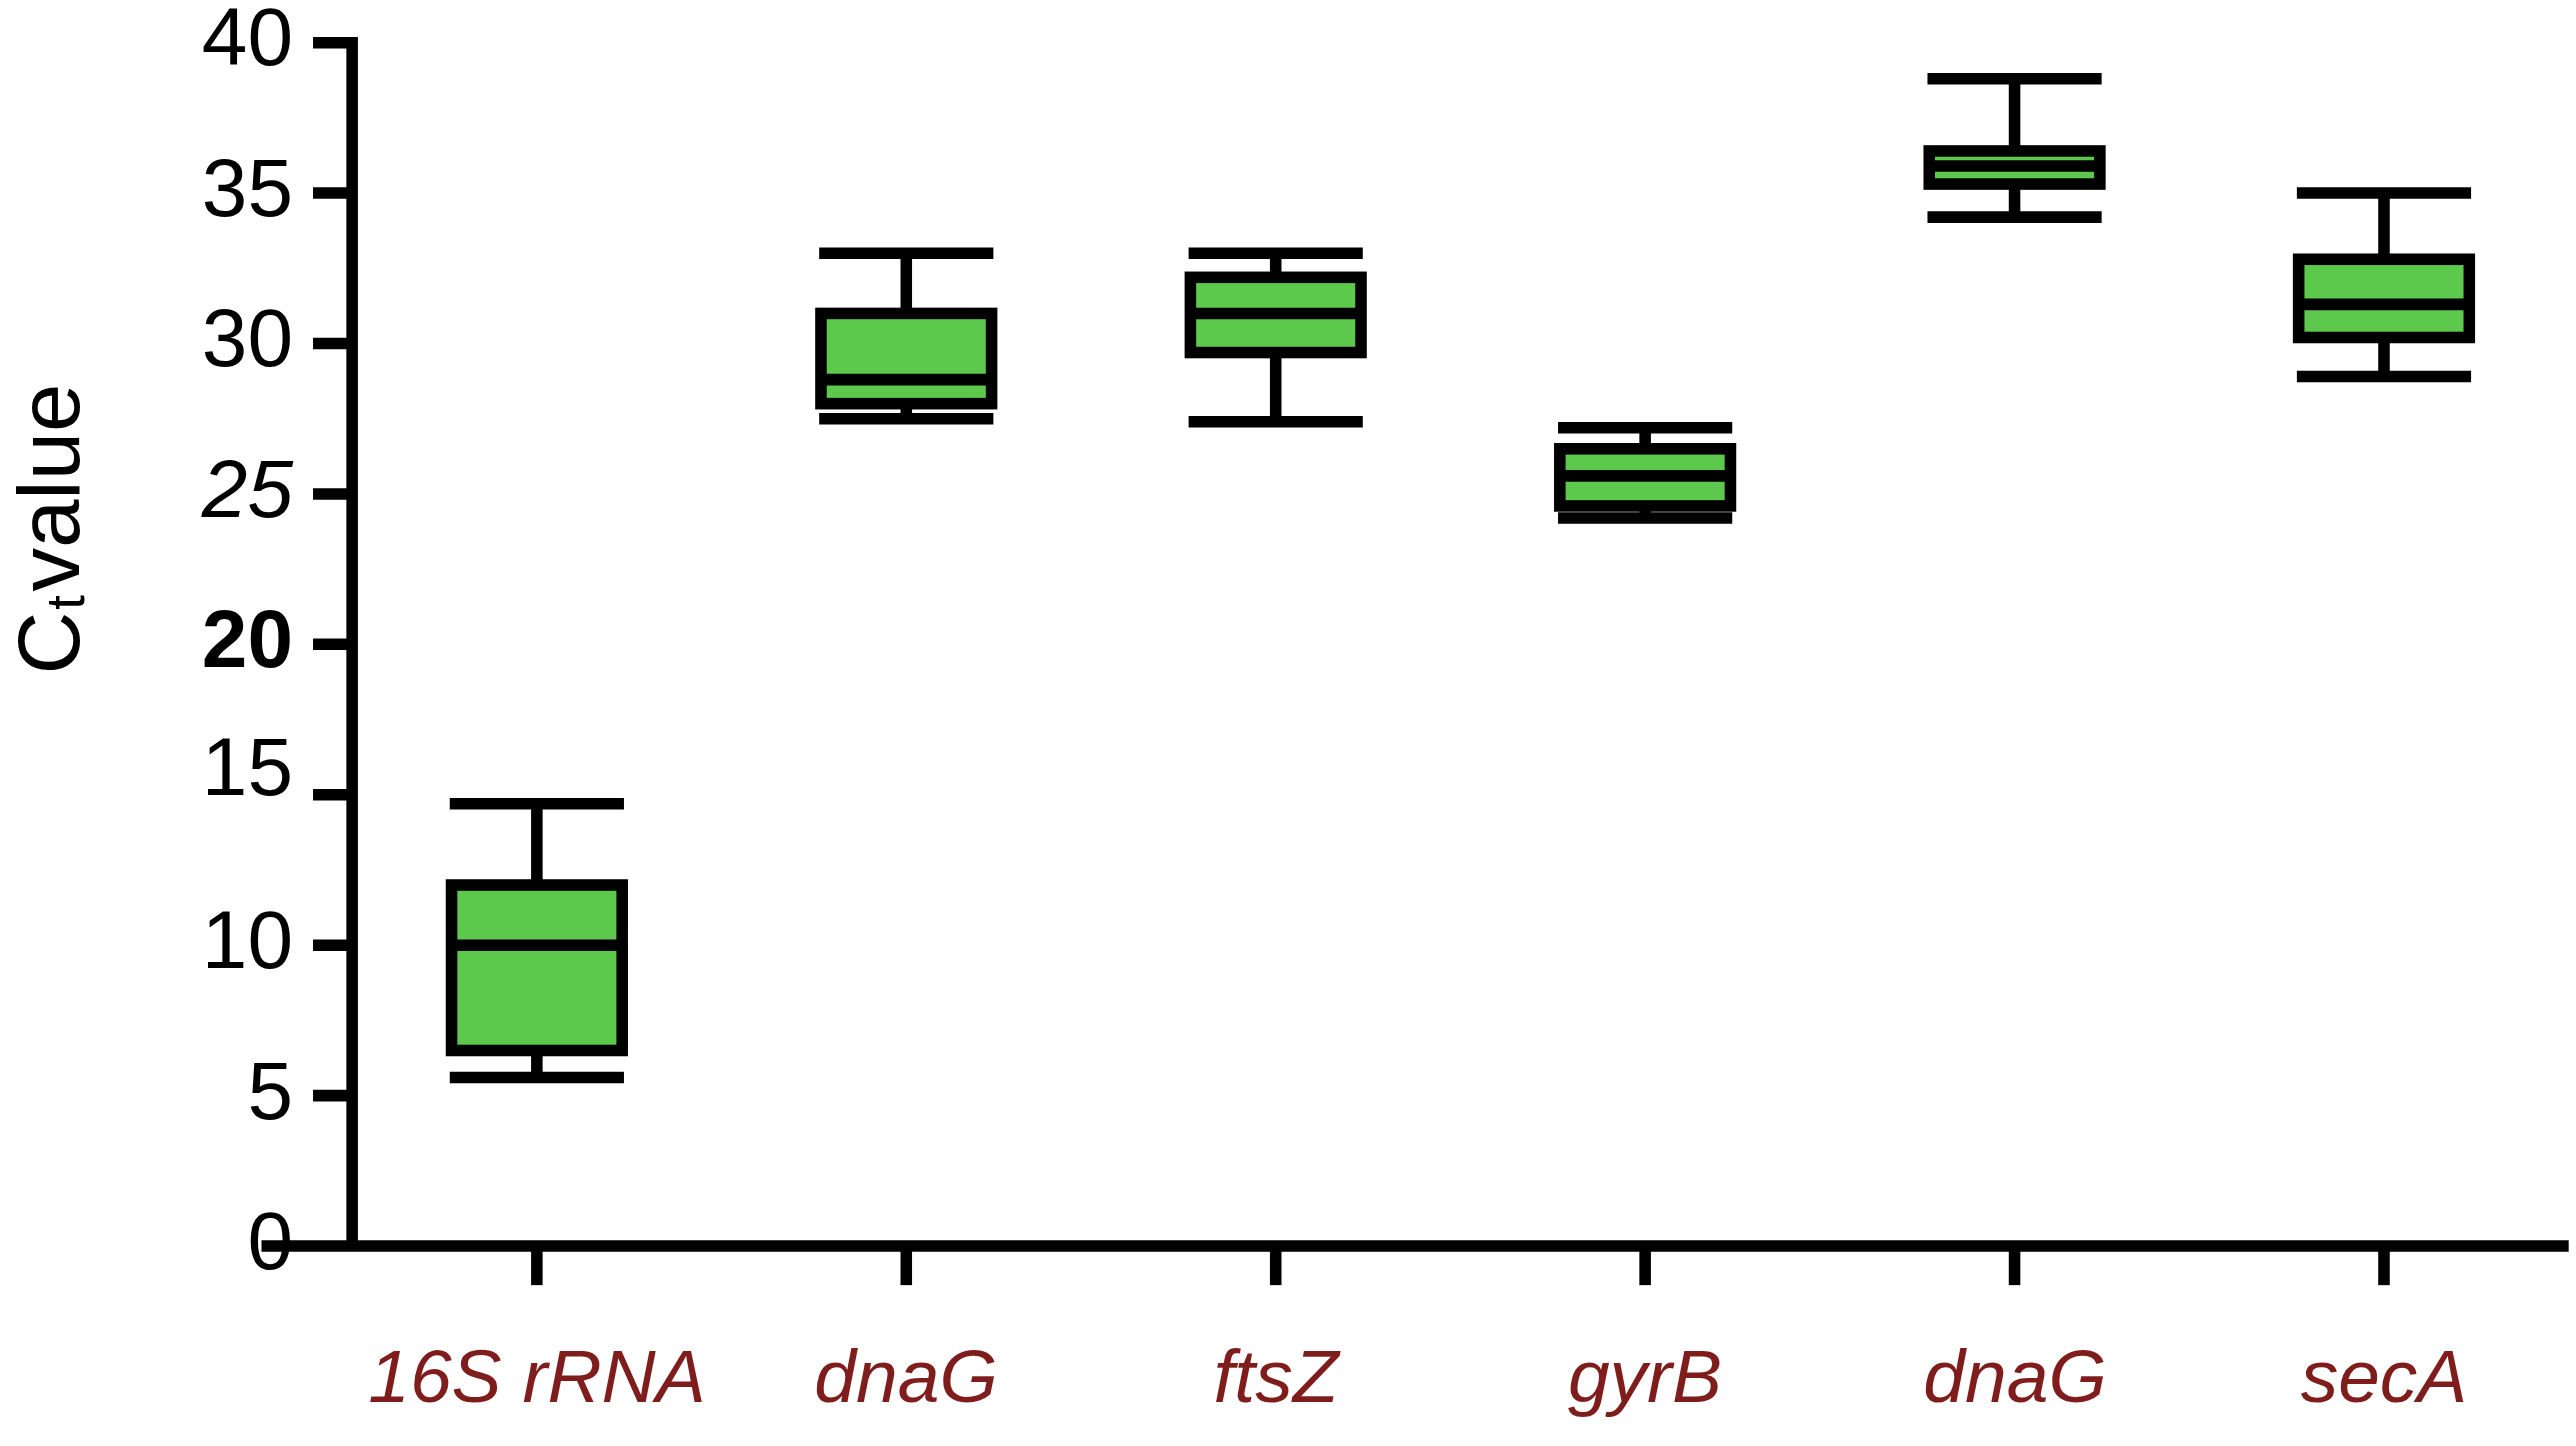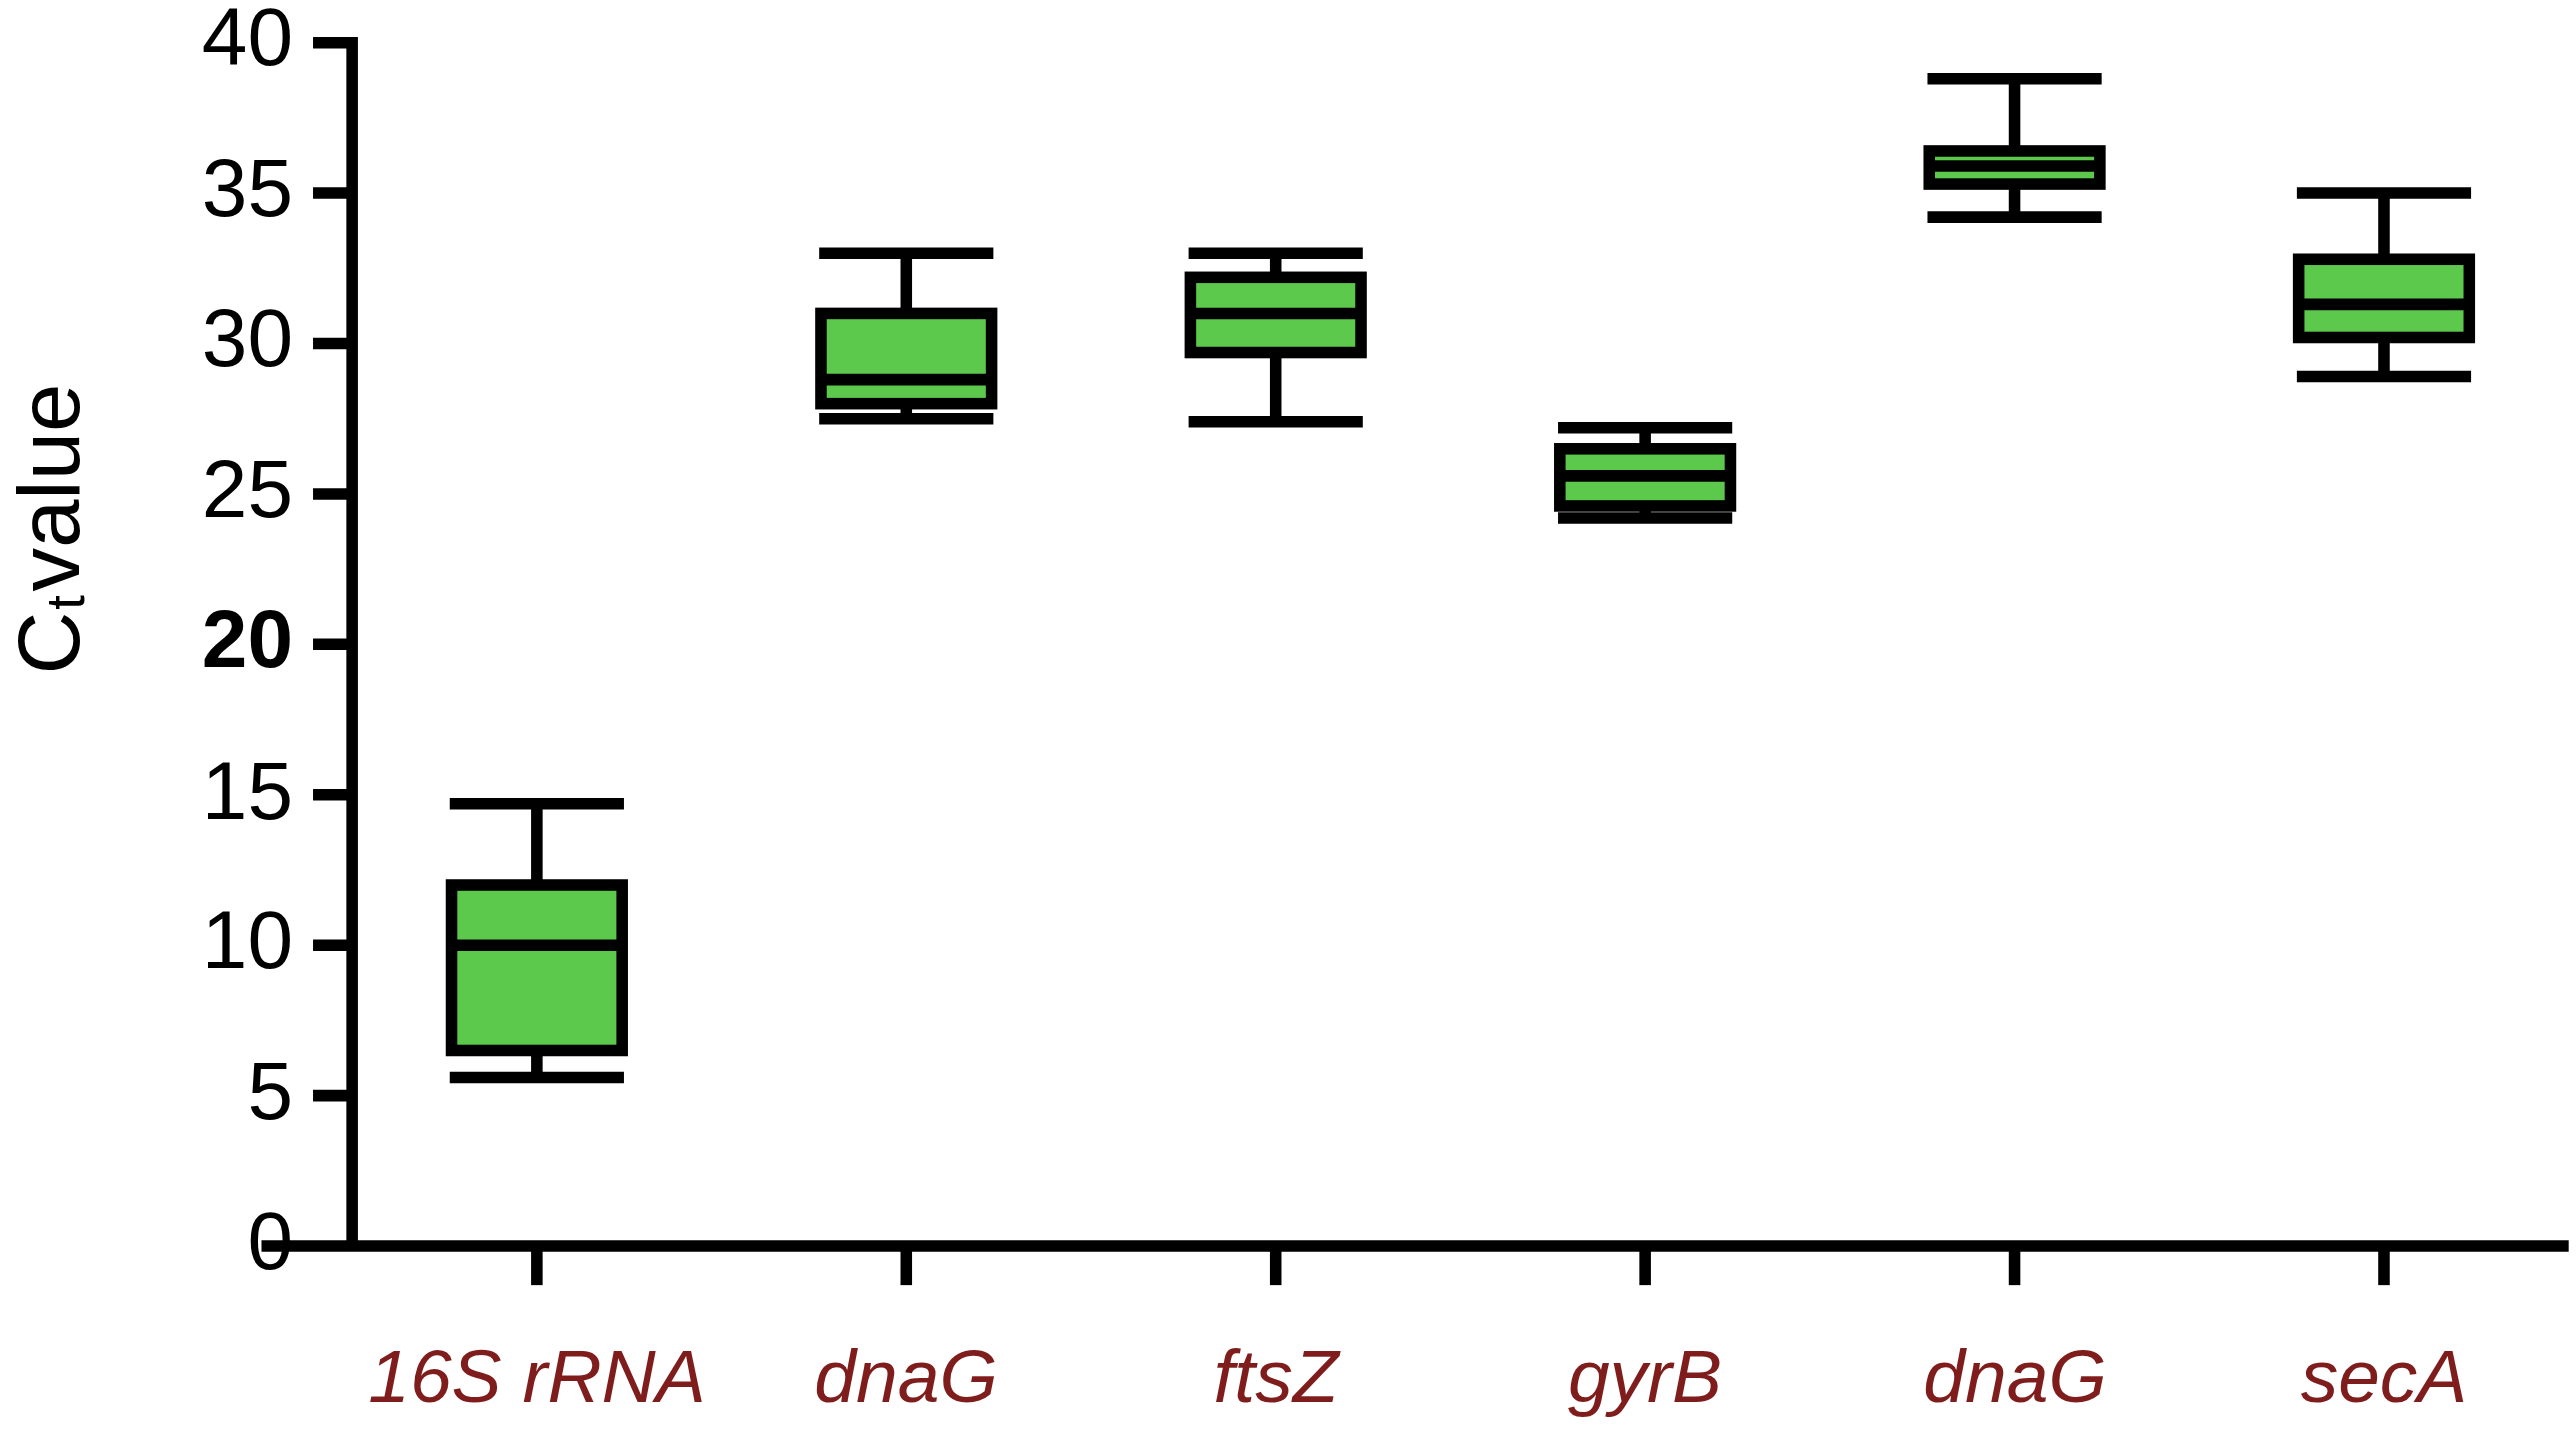--- a/index.html
+++ b/index.html
@@ -87,23 +87,23 @@
   <div id="y-axis-label">
     <span>C</span>
       <span class="sub">t</span>
       <span>value</span>
   </div>
 
   <div id="ytick-labels">
       <div class="ytick-label" style="top: -3.6px;">40</div>
       <div class="ytick-label" style="top: 147px;">35</div>
       <div class="ytick-label" style="top: 297px;">30</div>
-      <div class="ytick-label" style="top: 448px;">25</div>
+      <div class="ytick-label" style="top: 448px; font-style: italic;">25</div>
       <div class="ytick-label" style="top: 598px; font-weight: bold;">20</div>
-      <div class="ytick-label" style="top: 750px;">15</div>
+      <div class="ytick-label" style="top: 726px;">15</div>
       <div class="ytick-label" style="top: 899px;">10</div>
       <div class="ytick-label" style="top: 1050px;">5</div>
       <div class="ytick-label" style="top: 1200px;">0</div>
     </div>
 
   <svg id="plot" width="2576" height="1446" viewBox="0 0 2898 1627">
     <g id="axes-group">
         <line x1="396" y1="41.5" x2="396" y2="1402" stroke="#000000" stroke-width="13"></line>
         <line x1="294" y1="1402" x2="2890" y2="1402" stroke="#000000" stroke-width="13"></line>
         <line x1="352" y1="48" x2="396" y2="48" stroke="#000000" stroke-width="13"></line>

